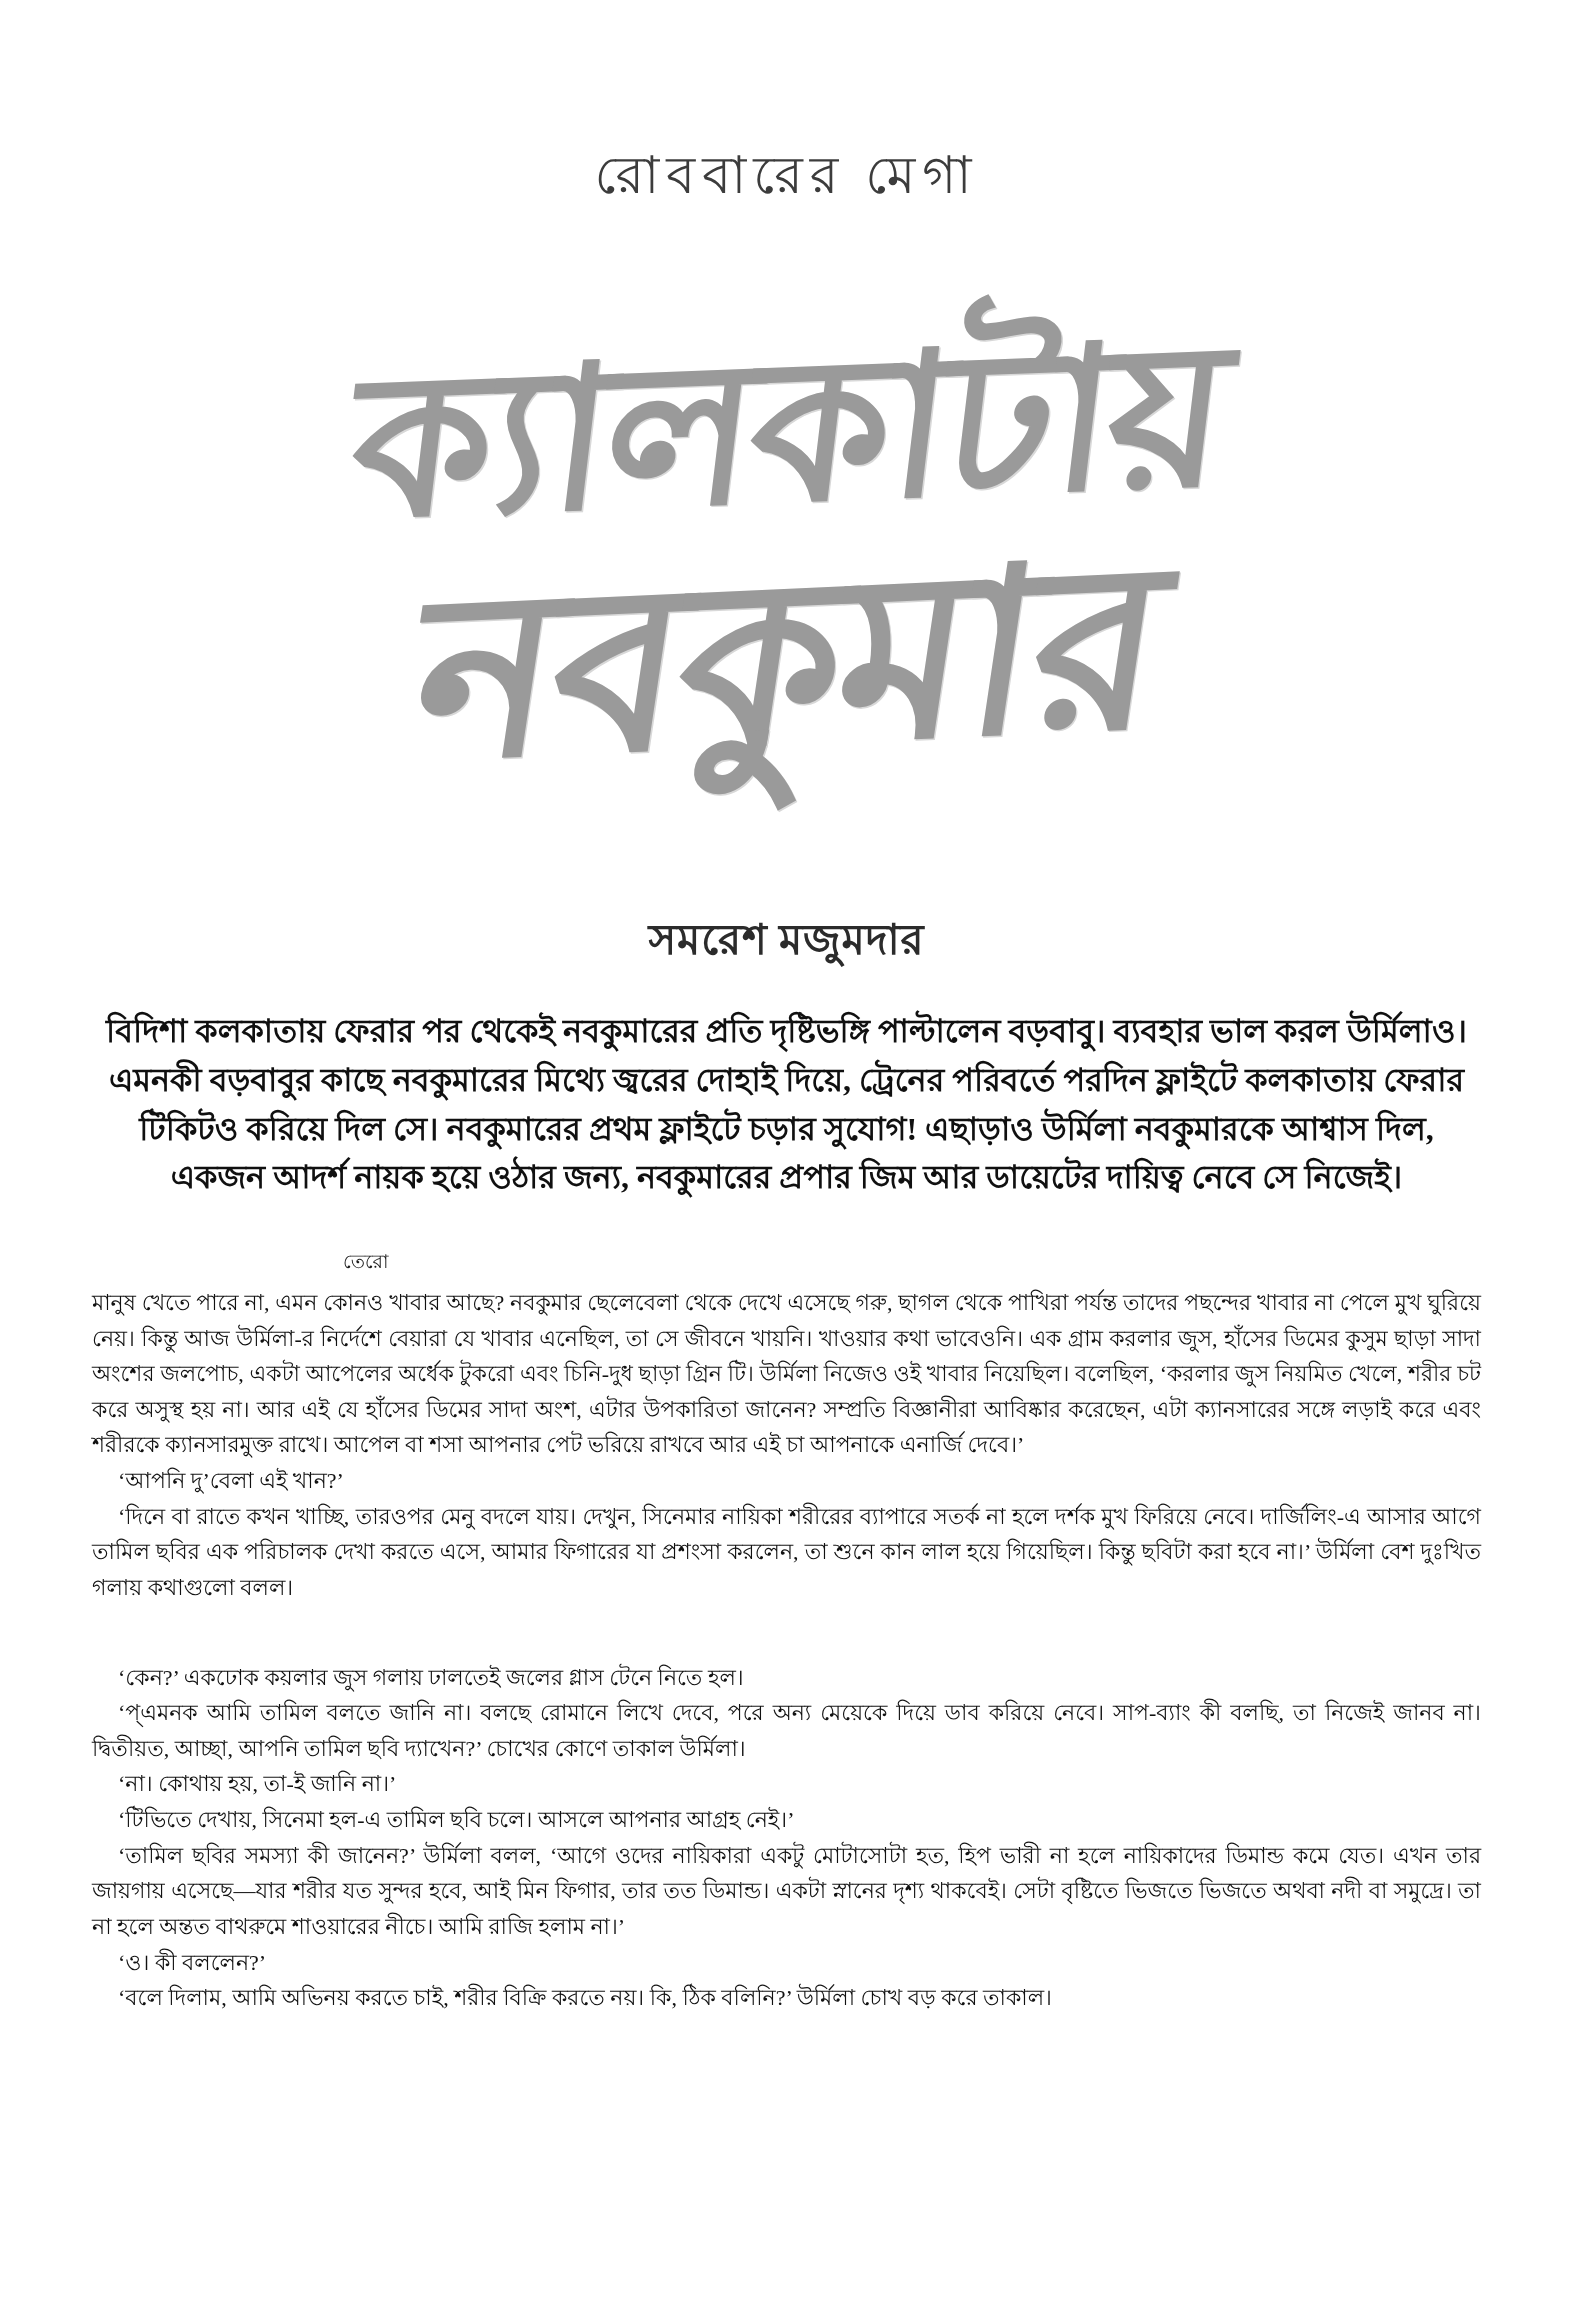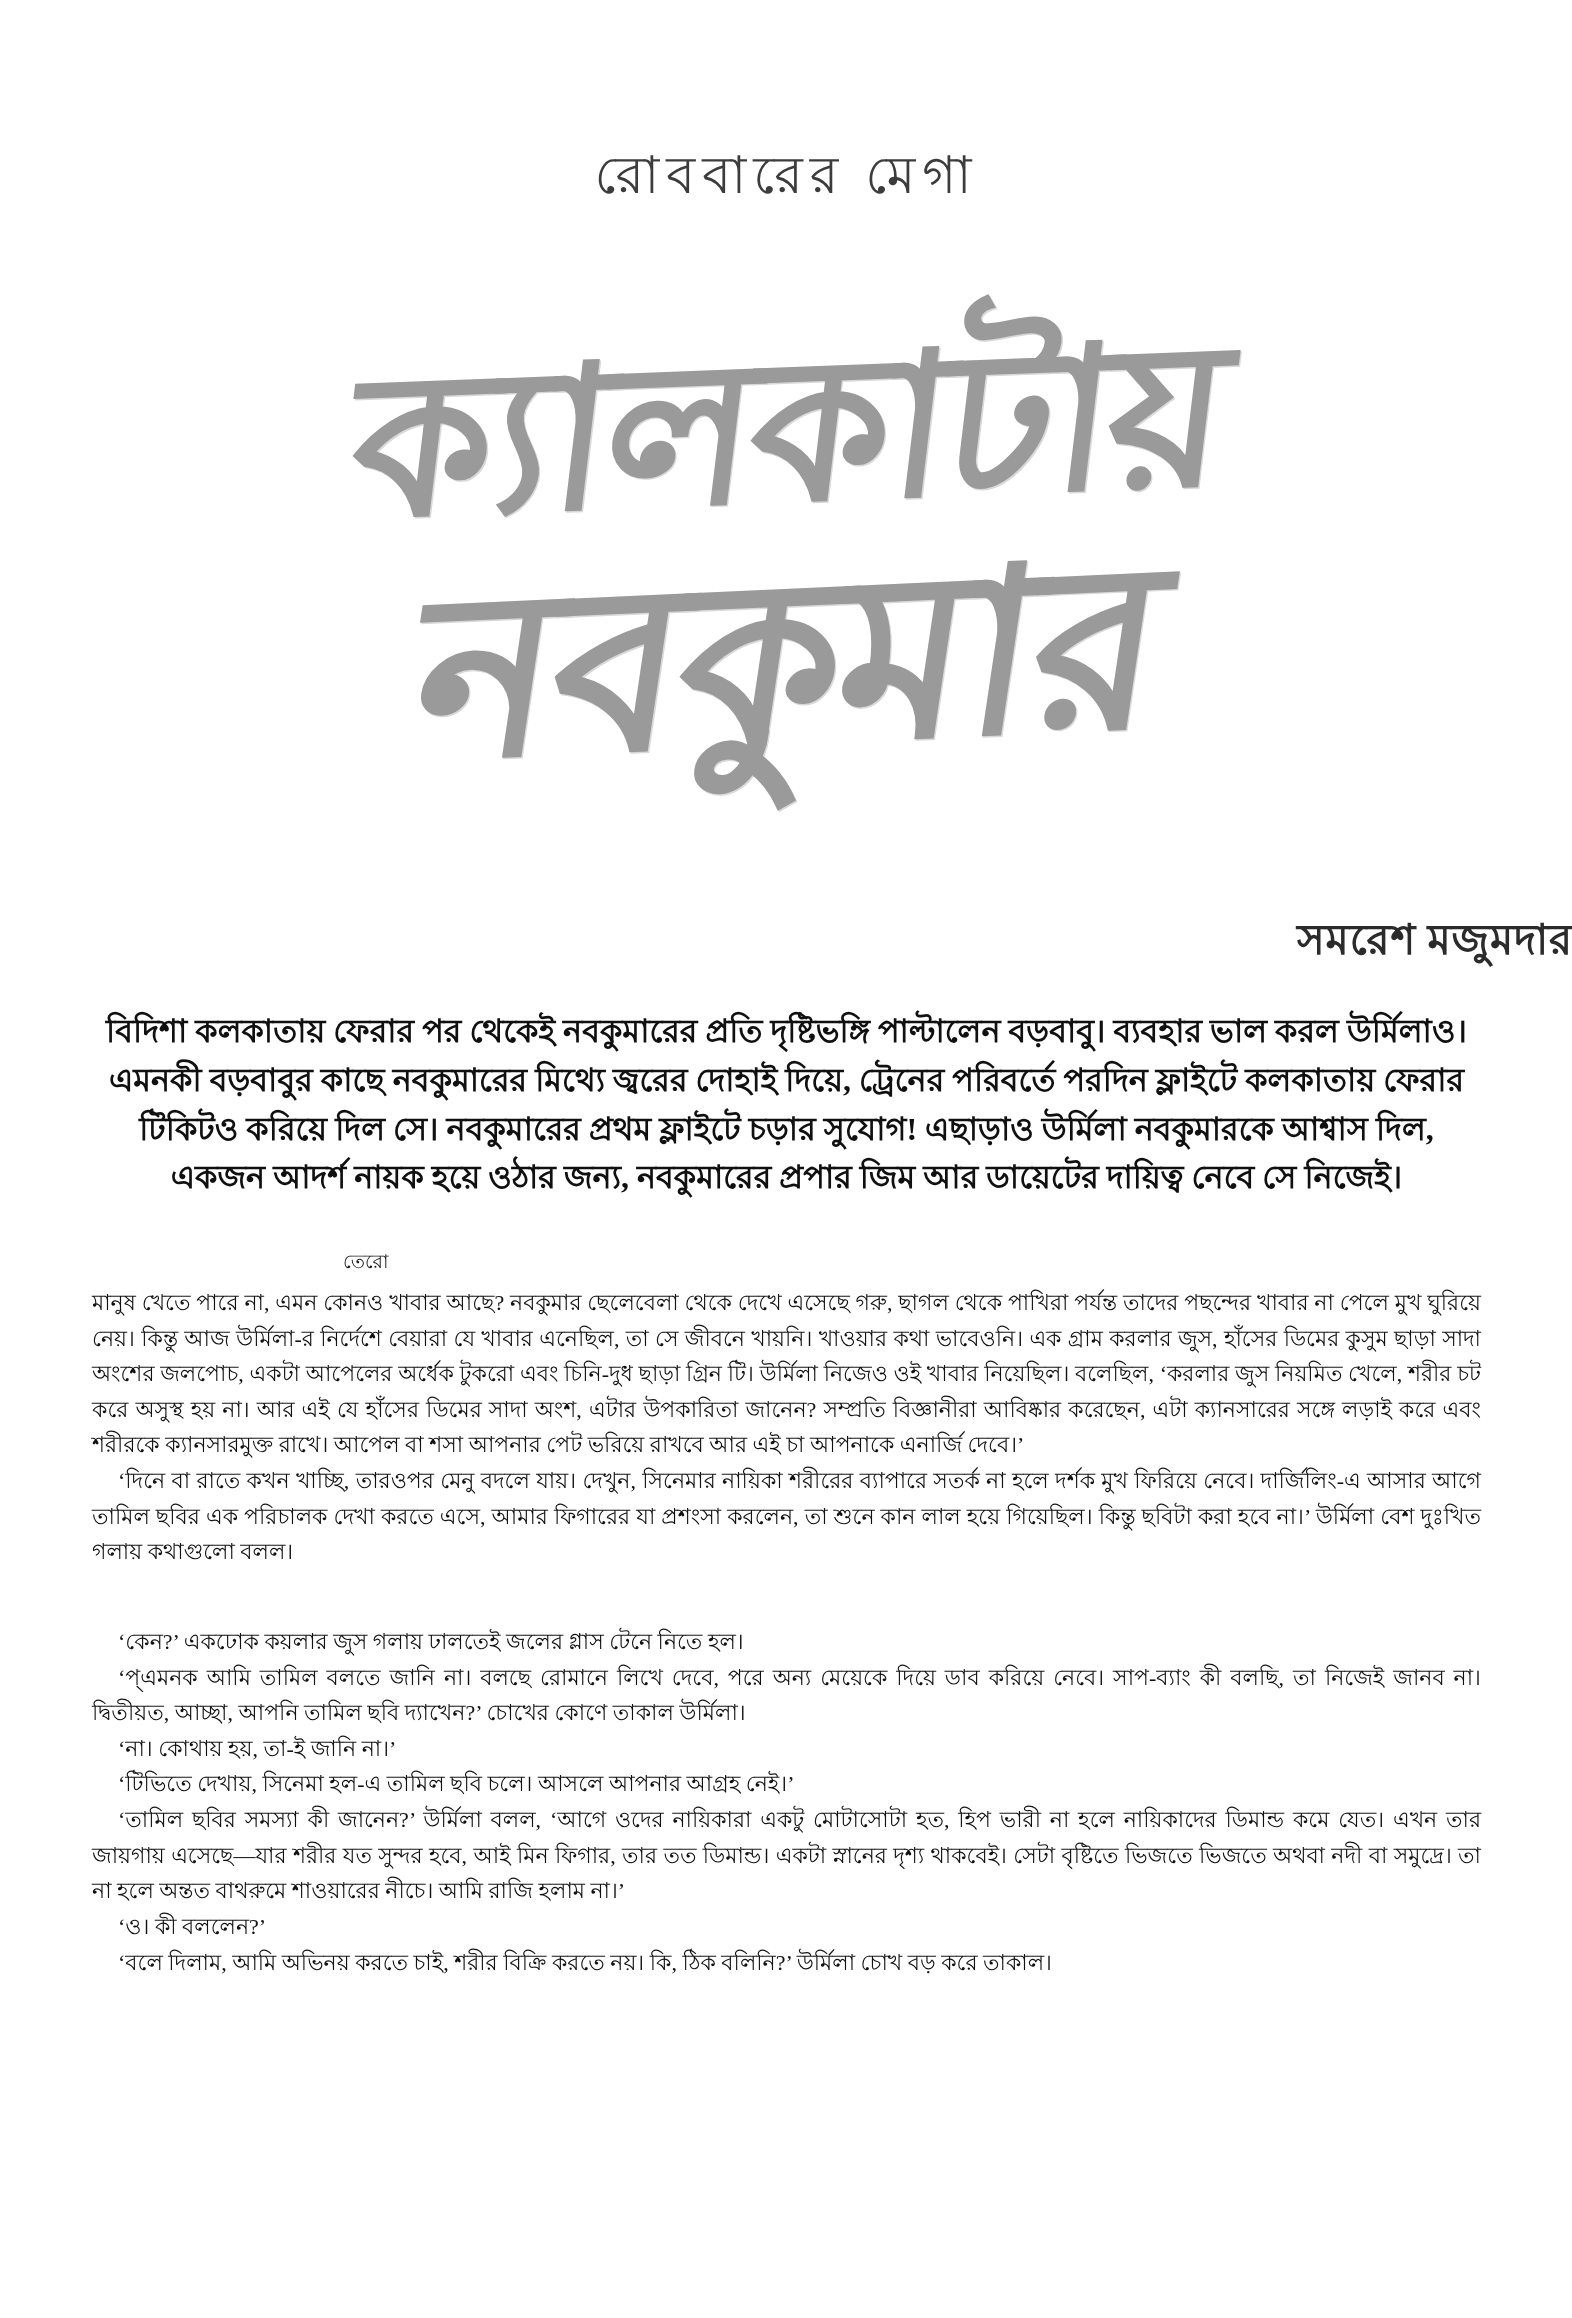--- a/index.html
+++ b/index.html
@@ -59,21 +59,21 @@
   }
   .logo-line-2 {
     top: 254px;
     font-size: 231px;
     transform: skewX(-11deg) rotate(-2.6deg);
     letter-spacing: -3.1px;
     text-shadow: 1.5px 1.5px 0 #d8d8d8;
   }
 
   .byline {
-    text-align: right;
+    text-align: center;
     font-size: 42px;
     color: #2b2b2b;
     font-weight: 700;
     margin-top: -15.4px;
     letter-spacing: 0.8px;
   }
 
   
   .standfirst {
     margin: 29px 100px 12px 100px;
@@ -129,20 +129,21 @@
 
   <div class="byline">সমরেশ মজুমদার</div>
 
   <div class="standfirst">বিদিশা কলকাতায় ফেরার পর থেকেই নবকুমারের প্রতি দৃষ্টিভঙ্গি পাল্টালেন বড়বাবু। ব্যবহার ভাল করল উর্মিলাও। এমনকী বড়বাবুর কাছে নবকুমারের মিথ্যে জ্বরের দোহাই দিয়ে, ট্রেনের পরিবর্তে পরদিন ফ্লাইটে কলকাতায় ফেরার টিকিটও করিয়ে দিল সে। নবকুমারের প্রথম ফ্লাইটে চড়ার সুযোগ! এছাড়াও উর্মিলা নবকুমারকে আশ্বাস দিল, একজন আদর্শ নায়ক হয়ে ওঠার জন্য, নবকুমারের প্রপার জিম আর ডায়েটের দায়িত্ব নেবে সে নিজেই।</div>
 
   <div class="chapter-no">তেরো</div>
 
   <div class="columns">
     <div class="col col-left">
       <p>মানুষ খেতে পারে না, এমন কোনও খাবার আছে? নবকুমার ছেলেবেলা থেকে দেখে এসেছে গরু, ছাগল থেকে পাখিরা পর্যন্ত তাদের পছন্দের খাবার না পেলে মুখ ঘুরিয়ে নেয়। কিন্তু আজ উর্মিলা-র নির্দেশে বেয়ারা যে খাবার এনেছিল, তা সে জীবনে খায়নি। খাওয়ার কথা ভাবেওনি। এক গ্রাম করলার জুস, হাঁসের ডিমের কুসুম ছাড়া সাদা অংশের জলপোচ, একটা আপেলের অর্ধেক টুকরো এবং চিনি-দুধ ছাড়া গ্রিন টি। উর্মিলা নিজেও ওই খাবার নিয়েছিল। বলেছিল, ‘করলার জুস নিয়মিত খেলে, শরীর চট করে অসুস্থ হয় না। আর এই যে হাঁসের ডিমের সাদা অংশ, এটার উপকারিতা জানেন? সম্প্রতি বিজ্ঞানীরা আবিষ্কার করেছেন, এটা ক্যানসারের সঙ্গে লড়াই করে এবং শরীরকে ক্যানসারমুক্ত রাখে। আপেল বা শসা আপনার পেট ভরিয়ে রাখবে আর এই চা আপনাকে এনার্জি দেবে।’</p>
+      <p class="indent">‘আপনি দু’বেলা এই খান?’</p>
       <p class="indent">‘দিনে বা রাতে কখন খাচ্ছি, তারওপর মেনু বদলে যায়। দেখুন, সিনেমার নায়িকা শরীরের ব্যাপারে সতর্ক না হলে দর্শক মুখ ফিরিয়ে নেবে। দার্জিলিং-এ আসার আগে তামিল ছবির এক পরিচালক দেখা করতে এসে, আমার ফিগারের যা প্রশংসা করলেন, তা শুনে কান লাল হয়ে গিয়েছিল। কিন্তু ছবিটা করা হবে না।’ উর্মিলা বেশ দুঃখিত গলায় কথাগুলো বলল।</p>
     </div>
     <div class="col col-right">
       <p class="indent">‘কেন?’ একঢোক কয়লার জুস গলায় ঢালতেই জলের গ্লাস টেনে নিতে হল।</p>
       <p class="indent">‘প্এমনক আমি তামিল বলতে জানি না। বলছে রোমানে লিখে দেবে, পরে অন্য মেয়েকে দিয়ে ডাব করিয়ে নেবে। সাপ-ব্যাং কী বলছি, তা নিজেই জানব না। দ্বিতীয়ত, আচ্ছা, আপনি তামিল ছবি দ্যাখেন?’ চোখের কোণে তাকাল উর্মিলা।</p>
       <p class="indent">‘না। কোথায় হয়, তা-ই জানি না।’</p>
       <p class="indent">‘টিভিতে দেখায়, সিনেমা হল-এ তামিল ছবি চলে। আসলে আপনার আগ্রহ নেই।’</p>
       <p class="indent">‘তামিল ছবির সমস্যা কী জানেন?’ উর্মিলা বলল, ‘আগে ওদের নায়িকারা একটু মোটাসোটা হত, হিপ ভারী না হলে নায়িকাদের ডিমান্ড কমে যেত। এখন তার জায়গায় এসেছে—যার শরীর যত সুন্দর হবে, আই মিন ফিগার, তার তত ডিমান্ড। একটা স্নানের দৃশ্য থাকবেই। সেটা বৃষ্টিতে ভিজতে ভিজতে অথবা নদী বা সমুদ্রে। তা না হলে অন্তত বাথরুমে শাওয়ারের নীচে। আমি রাজি হলাম না।’</p>
       <p class="indent">‘ও। কী বললেন?’</p>
       <p class="indent">‘বলে দিলাম, আমি অভিনয় করতে চাই, শরীর বিক্রি করতে নয়। কি, ঠিক বলিনি?’ উর্মিলা চোখ বড় করে তাকাল।</p>

